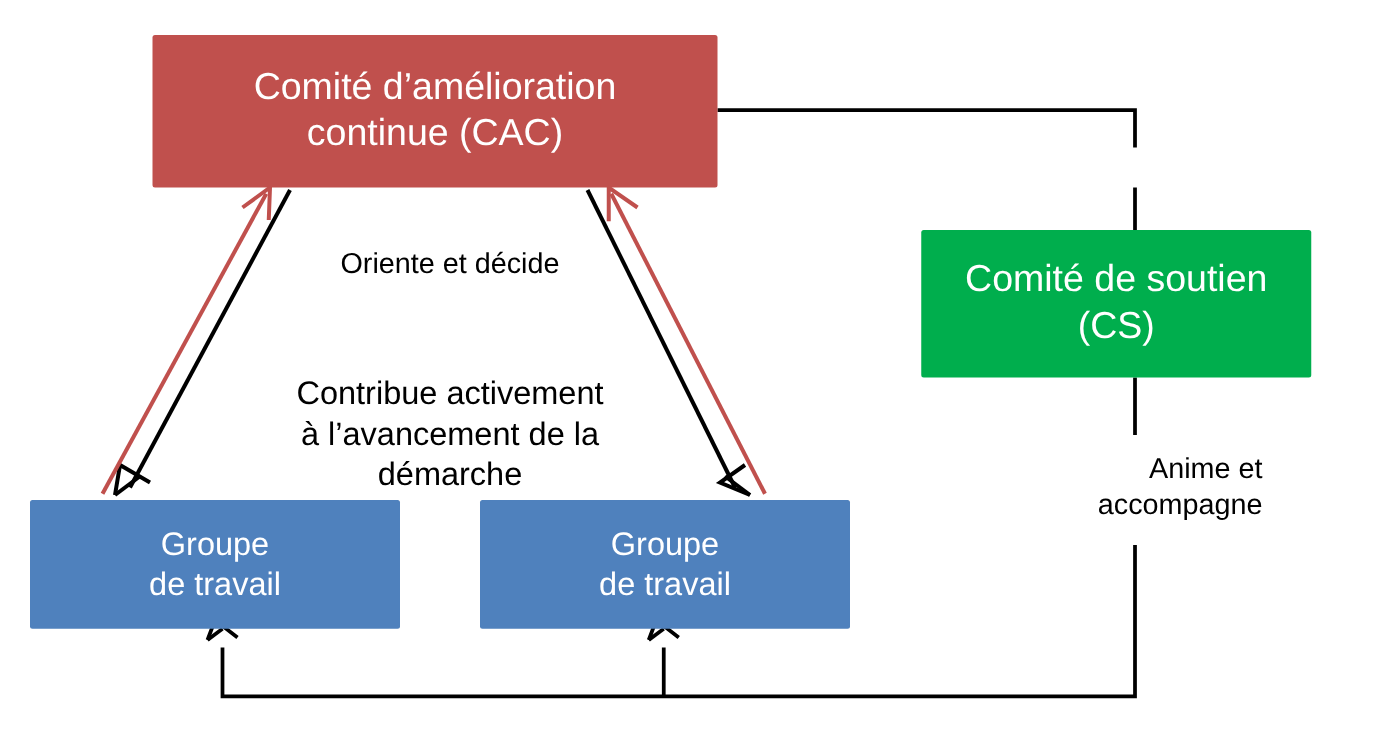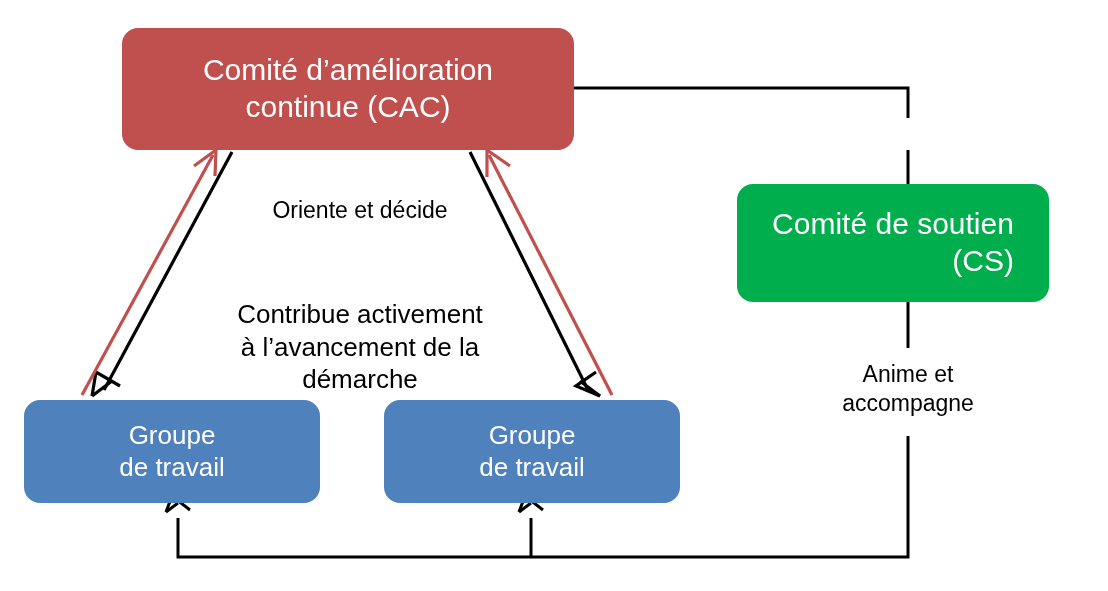--- a/index.html
+++ b/index.html
@@ -25,21 +25,21 @@
     top: 0;
     width: 1108px;
     height: 591px;
   }
   .node-box {
     position: absolute;
     display: flex;
     align-items: center;
     justify-content: center;
     text-align: center;
-    border-radius: 16px;
+    border-radius: 2px;
     color: #ffffff;
     line-height: 1.22;
     box-sizing: border-box;
     padding: 2px 10px;
   }
   .node-box .node-label {
     display: block;
     white-space: pre-line;
   }
   #node-cac {
@@ -48,21 +48,20 @@
     width: 452px;
     height: 122px;
     font-size: 30px;
   }
   #node-cs {
     left: 737px;
     top: 184px;
     width: 312px;
     height: 118px;
     font-size: 30px;
-    text-align: right;
   }
   #node-gt-left {
     left: 24px;
     top: 400px;
     width: 296px;
     height: 103px;
     font-size: 26px;
   }
   #node-gt-right {
     left: 384px;
@@ -95,20 +94,21 @@
     left: 808px;
     top: 120px;
     width: 200px;
     font-size: 23px;
   }
   #label-anime {
     left: 806px;
     top: 360px;
     width: 204px;
     font-size: 23px;
+    text-align: right;
   }
 </style>
 </head>
 <body>
 
 <div id="diagram-root">
 
   <svg id="diagram-svg" viewBox="0 0 1108 591">
 
     <g>

